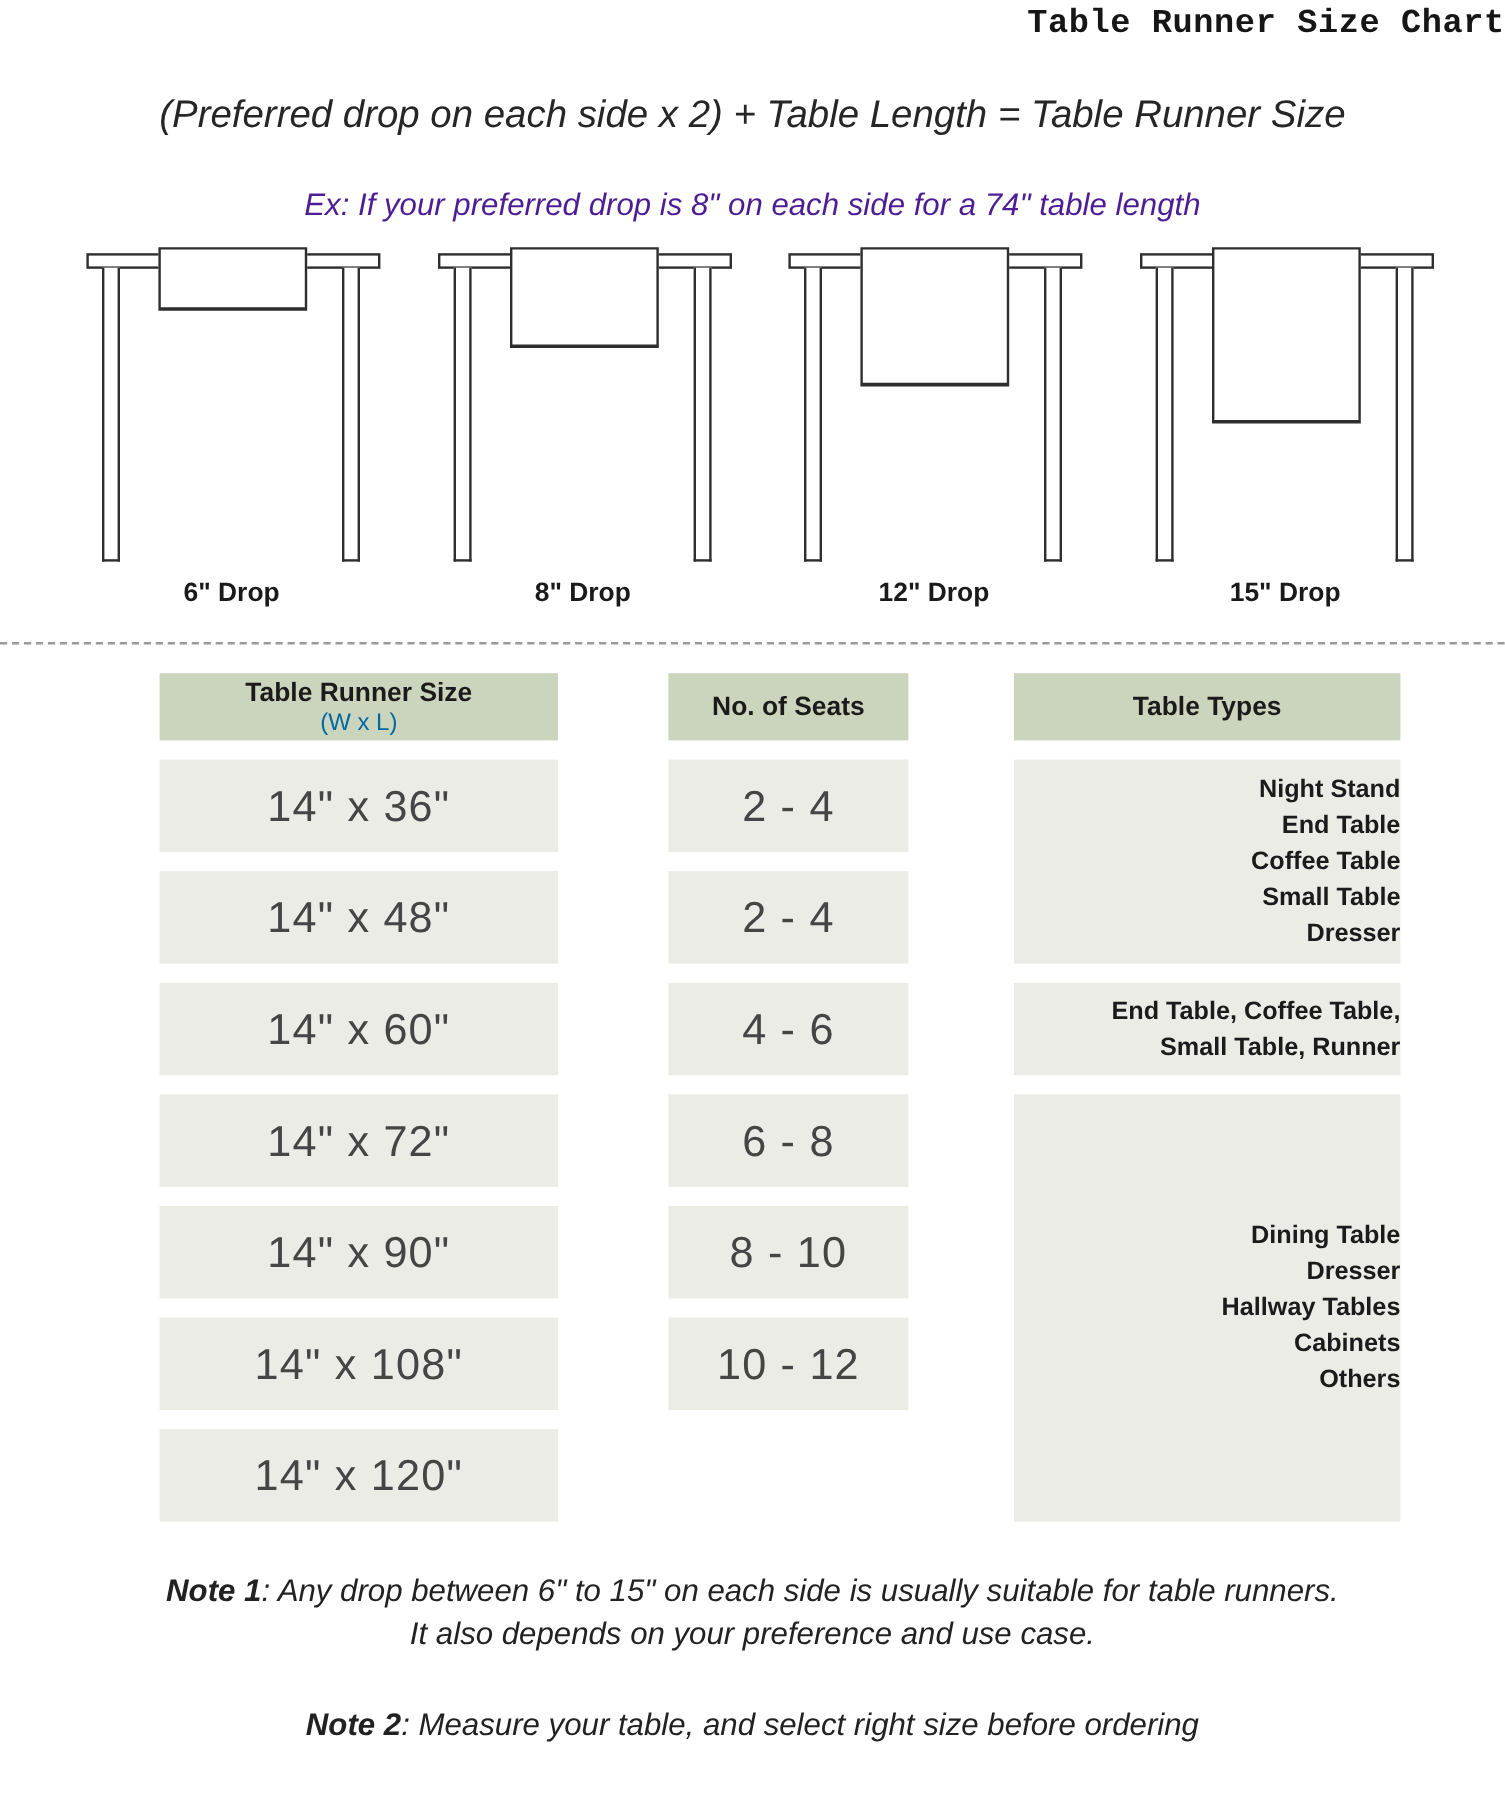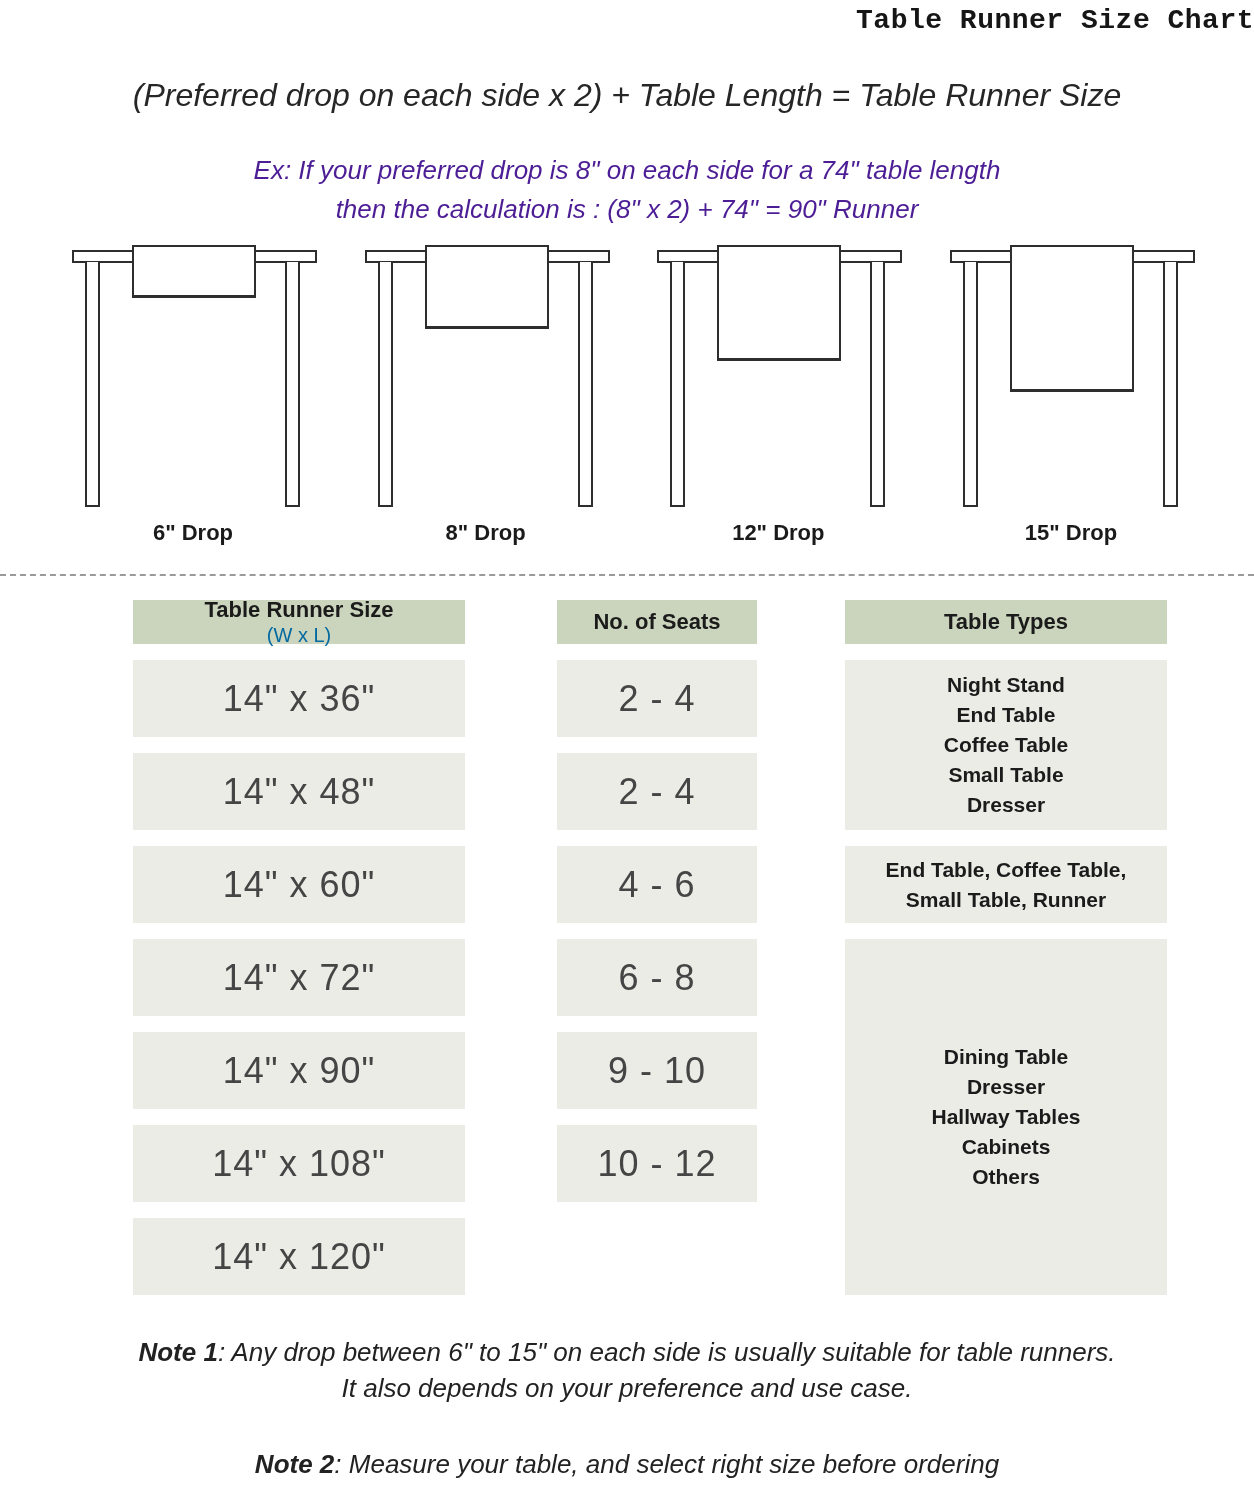--- a/index.html
+++ b/index.html
@@ -67,51 +67,50 @@
   }
   .col{display:flex;flex-direction:column;gap:16px;}
   .col-size{width:332px;margin-right:92px;}
   .col-seats{width:200px;margin-right:88px;}
   .col-types{width:322px;}
   .cell{
     display:flex;flex-direction:column;align-items:center;justify-content:center;
     text-align:center;
   }
   .head{
-    height:44px;background:var(--header-bg);
+    height:56px;background:var(--header-bg);
     font-weight:bold;font-size:22px;line-height:1.2;color:#1b1b1b;
   }
   .head-sub{font-weight:normal;font-size:20px;color:#0369a1;}
   .data{
     height:77px;background:var(--cell-bg);
     font-size:36px;font-weight:400;letter-spacing:1px;color:var(--text-soft);
   }
   .type{
     background:var(--cell-bg);
-    font-weight:bold;font-size:21px;line-height:30px;color:#1b1b1b;
+    font-weight:bold;font-size:21px;line-height:30px;color:#1b1b1b;align-items:flex-end;
   }
   .type-1{height:170px;}
   .type-2{height:77px;}
   .type-3{height:356px;}
   
   .note{margin:40px 0 0;text-align:center;font-style:italic;font-size:26px;line-height:1.38;color:#222;}
   .note.note-2{margin-top:40px;}
   .note-line{display:block;}
   .note b{font-weight:bold;}
 </style>
 </head>
 <body>
 
 <h1 class="title">Table Runner Size Chart</h1>
 
 <p class="formula">(Preferred drop on each side x 2) + Table Length = Table Runner Size</p>
 
 <p class="example">
   <span class="note-line">Ex: If your preferred drop is 8" on each side for a 74" table length</span>
-  <span class="note-line">then the calculation is : (8" x 2) + 74" = 90" Runner</span>
 </p>
 
 <div class="figs">
   <figure class="fig">
     <div class="fig-canvas">
       <div class="tabletop"></div>
       <div class="leg leg-l"></div>
       <div class="leg leg-r"></div>
       <div class="runner" style="height: 53px;"></div>
     </div>
@@ -163,21 +162,21 @@
     <div class="cell data">14" x 108"</div>
     <div class="cell data">14" x 120"</div>
   </div>
 
   <div class="col col-seats">
     <div class="cell head">No. of Seats</div>
     <div class="cell data">2 - 4</div>
     <div class="cell data">2 - 4</div>
     <div class="cell data">4 - 6</div>
     <div class="cell data">6 - 8</div>
-    <div class="cell data">9 - 10</div>
+    <div class="cell data">8 - 10</div>
     <div class="cell data">10 - 12</div>
   </div>
 
   <div class="col col-types">
     <div class="cell head">Table Types</div>
     <div class="cell type type-1">
       <div>Night Stand</div>
       <div>End Table</div>
       <div>Coffee Table</div>
       <div>Small Table</div>

